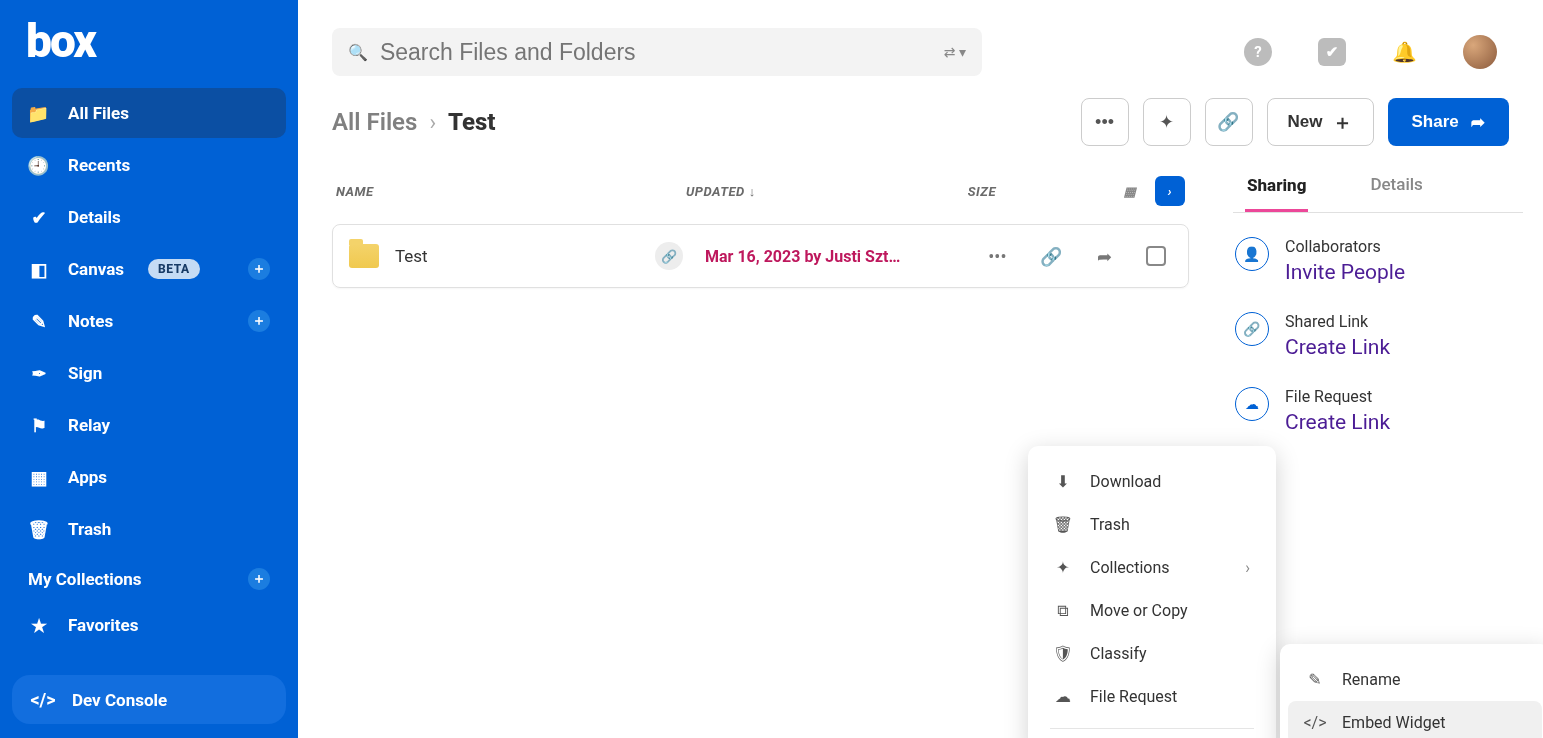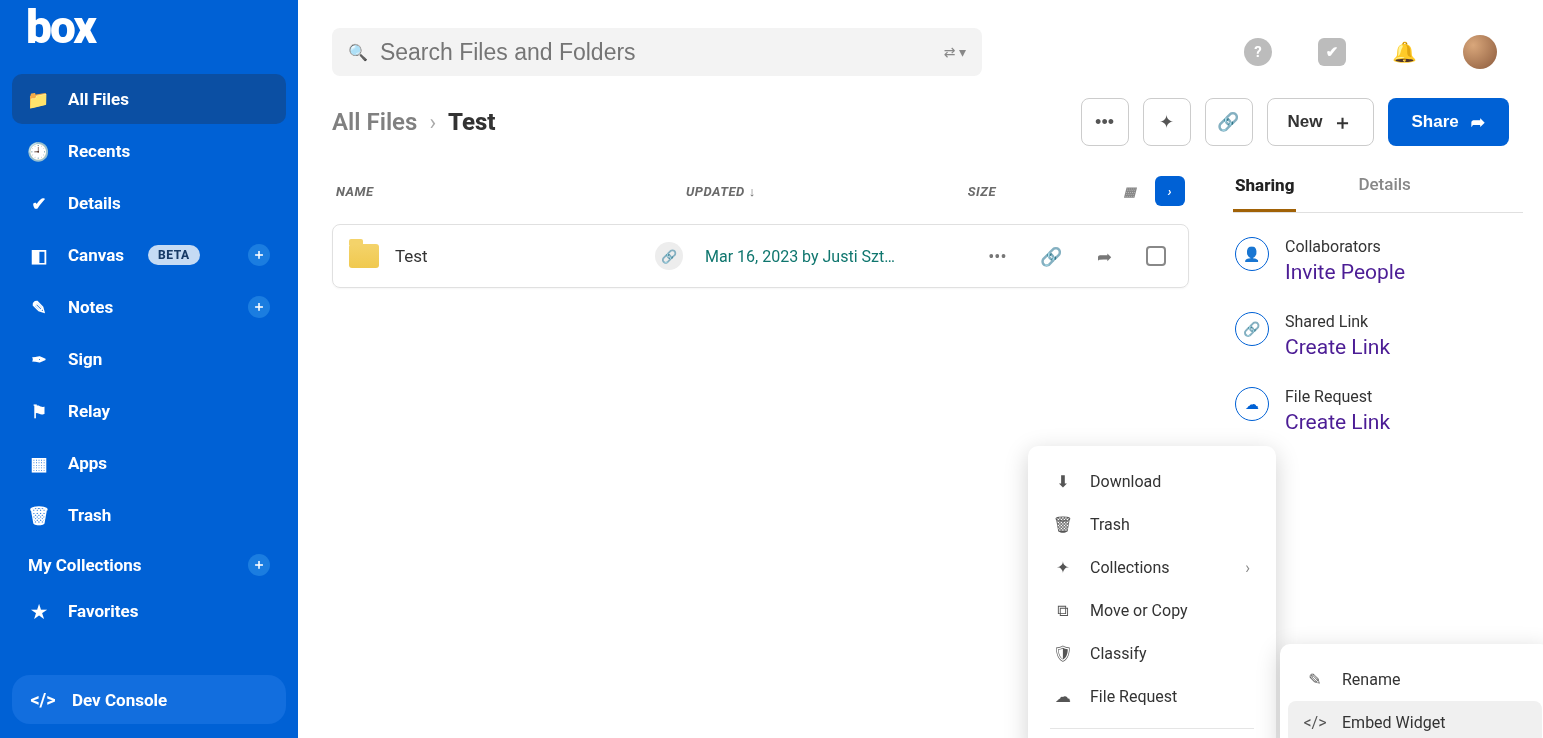--- a/index.html
+++ b/index.html
@@ -14,20 +14,21 @@
   }
 
   
   .sidebar {
     width: 298px;
     background: #0061d5;
     color: #fff;
     display: flex;
     flex-direction: column;
     flex-shrink: 0;
+    padding-top: 14px;
     position: relative;
   }
   .logo {
     font-size: 46px;
     font-weight: 900;
     letter-spacing: -2px;
     padding: 4px 26px 24px 26px;
     line-height: 1;
   }
   .sidebar-nav {
@@ -180,21 +181,21 @@
     box-shadow: 0 1px 2px rgba(0,0,0,0.04);
   }
   .folder-ic { width:30px; height:24px; background:linear-gradient(#f4d36a,#f0c94f); border-radius:3px; margin-right:16px; position:relative;}
   .folder-ic::before{content:"";position:absolute;top:-5px;left:0;width:14px;height:6px;background:#f4d36a;border-radius:2px 2px 0 0;}
   .file-name { font-size:17px; color:#333; flex:0 0 260px; }
   .link-chip {
     width:28px; height:28px; border-radius:50%; background:#ededed;
     display:flex;align-items:center;justify-content:center; margin-right:22px;
     font-size:13px; color:#5c5c5c;
   }
-  .file-upd { flex:0 0 260px; color:#0f766e; font-size:16px; white-space:nowrap; overflow:hidden; text-overflow:ellipsis;}
+  .file-upd { flex:0 0 260px; color:#be185d; font-size:16px; white-space:nowrap; overflow:hidden; text-overflow:ellipsis;font-weight:bold;}
   .row-actions { margin-left:auto; display:flex; align-items:center; gap:34px; color:#777; padding-right:6px;}
   .row-action-ic { cursor:pointer; font-size:18px;}
   .row-checkbox { width:20px;height:20px;border:2px solid #888;border-radius:4px; }
 
   
   .ctx-menu {
     position:absolute;
     background:#fff; border-radius:10px;
     box-shadow: 0 6px 24px rgba(0,0,0,0.18);
     padding: 14px 8px;
@@ -210,21 +211,21 @@
   .ctx-item .ci-icon { width:18px; display:flex; justify-content:center; color:#555;}
   .ctx-item .ci-chevron { margin-left:auto; color:#888; }
   .ctx-item.hovered { background:#f0f0f0; }
   .ctx-divider { height:1px; background:#e5e5e5; margin:10px 14px; }
   .ctx-primary { top: 282px; left: 730px; }
   .ctx-secondary { top: 480px; left: 982px; min-width: 270px; }
 
   
   .rp-tabs { display:flex; align-items:center; gap:60px; border-bottom:1px solid #e0e0e0; padding-bottom:4px; }
   .rp-tab { font-size:17px; color:#888; font-weight:500; padding: 10px 2px 14px 2px; cursor:pointer; }
-  .rp-tab.active { color:#222; font-weight:800; border-bottom:3px solid #a16207; margin-bottom:-5px;}
+  .rp-tab.active { color:#222; font-weight:800; border-bottom:3px solid #ec4899; margin-bottom:-5px;margin-left:12px;}
   .rp-section { display:flex; align-items:flex-start; gap:16px; padding: 24px 2px 4px 2px;}
   .rp-circle { width:34px;height:34px;border:1.5px solid #0061d5;border-radius:50%;display:flex;align-items:center;justify-content:center;color:#0061d5; font-size:14px;}
   .rp-texts .title { font-size:16px; color:#333; padding-bottom:4px;}
   .rp-texts .link { font-size:21px; color:#4c1d95; cursor:pointer;}
 </style>
 </head>
 <body>
 
 <aside class="sidebar">
   <div class="logo">box</div>

